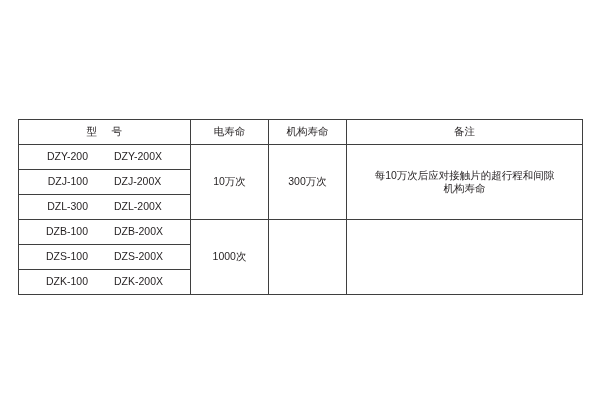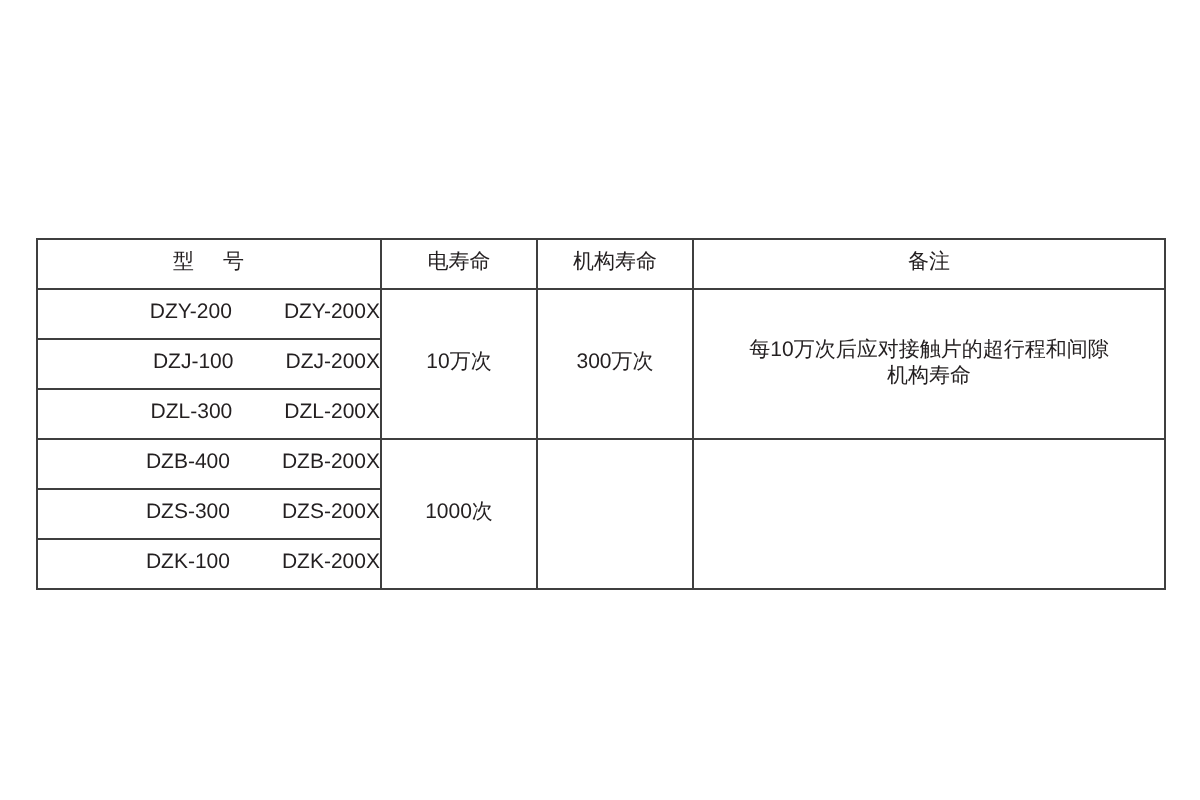--- a/index.html
+++ b/index.html
@@ -46,21 +46,21 @@
   .col-note  { width: 236px; }
 
   .hdr-model-inner {
     display: flex;
     justify-content: center;
     align-items: center;
     gap: 14px;
   }
   .model-cell {
     display: flex;
-    justify-content: flex-end;
+    justify-content: center;
     align-items: center;
     gap: 26px;
     white-space: nowrap;
   }
   .model-a, .model-b {
     display: inline-block;
   }
   td.note {
     text-align: left;
     vertical-align: middle;
@@ -130,33 +130,33 @@
             <span class="model-cell">
               <span class="model-a">DZL-300</span>
               <span class="model-b">DZL-200X</span>
             </span>
           </td>
         </tr>
 
         <tr>
           <td>
             <span class="model-cell">
-              <span class="model-a">DZB-400</span>
+              <span class="model-a">DZB-100</span>
               <span class="model-b">DZB-200X</span>
             </span>
           </td>
           <td rowspan="3">1000次</td>
           <td rowspan="3" class="blank"></td>
           <td rowspan="3" class="blank"></td>
         </tr>
 
         <tr>
           <td>
             <span class="model-cell">
-              <span class="model-a">DZS-300</span>
+              <span class="model-a">DZS-100</span>
               <span class="model-b">DZS-200X</span>
             </span>
           </td>
         </tr>
 
         <tr>
           <td>
             <span class="model-cell">
               <span class="model-a">DZK-100</span>
               <span class="model-b">DZK-200X</span>

